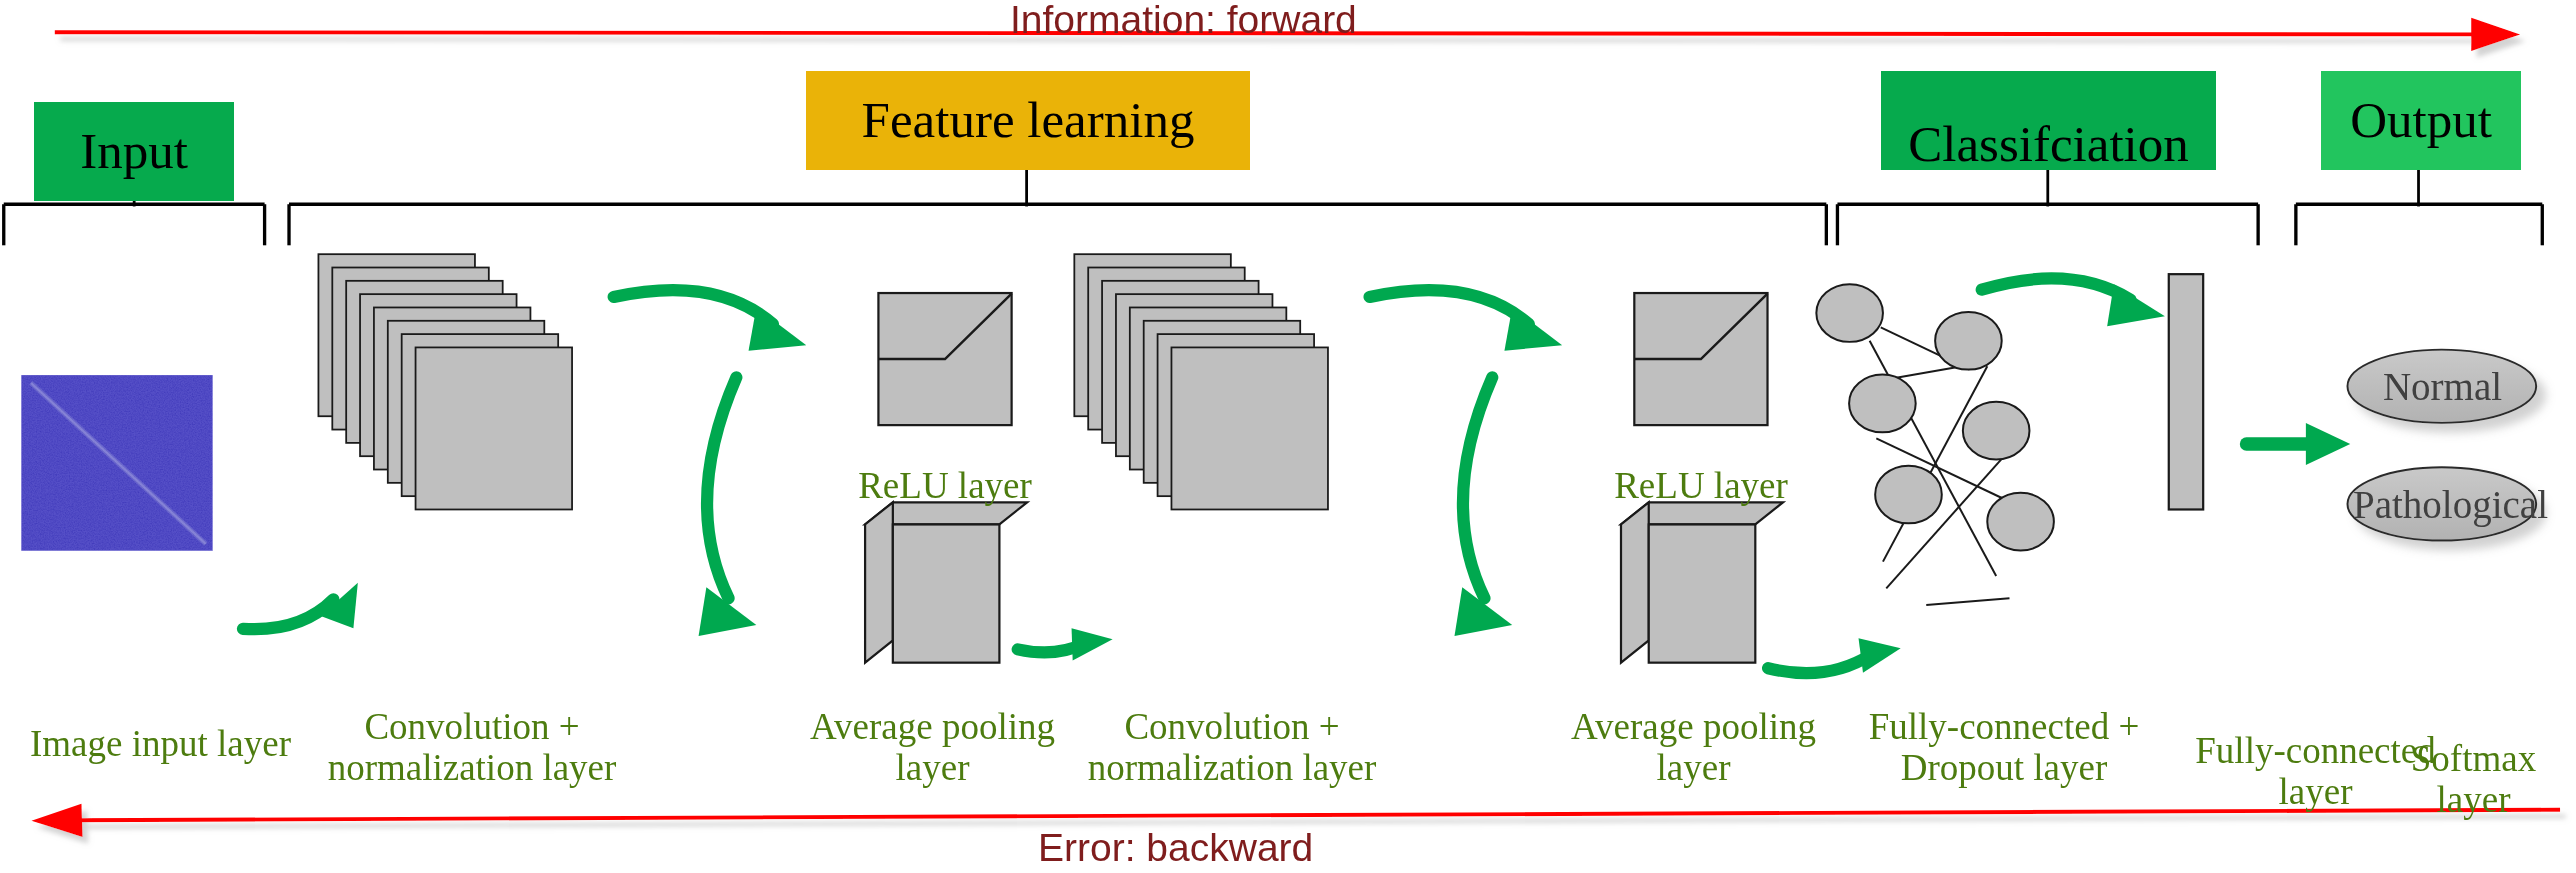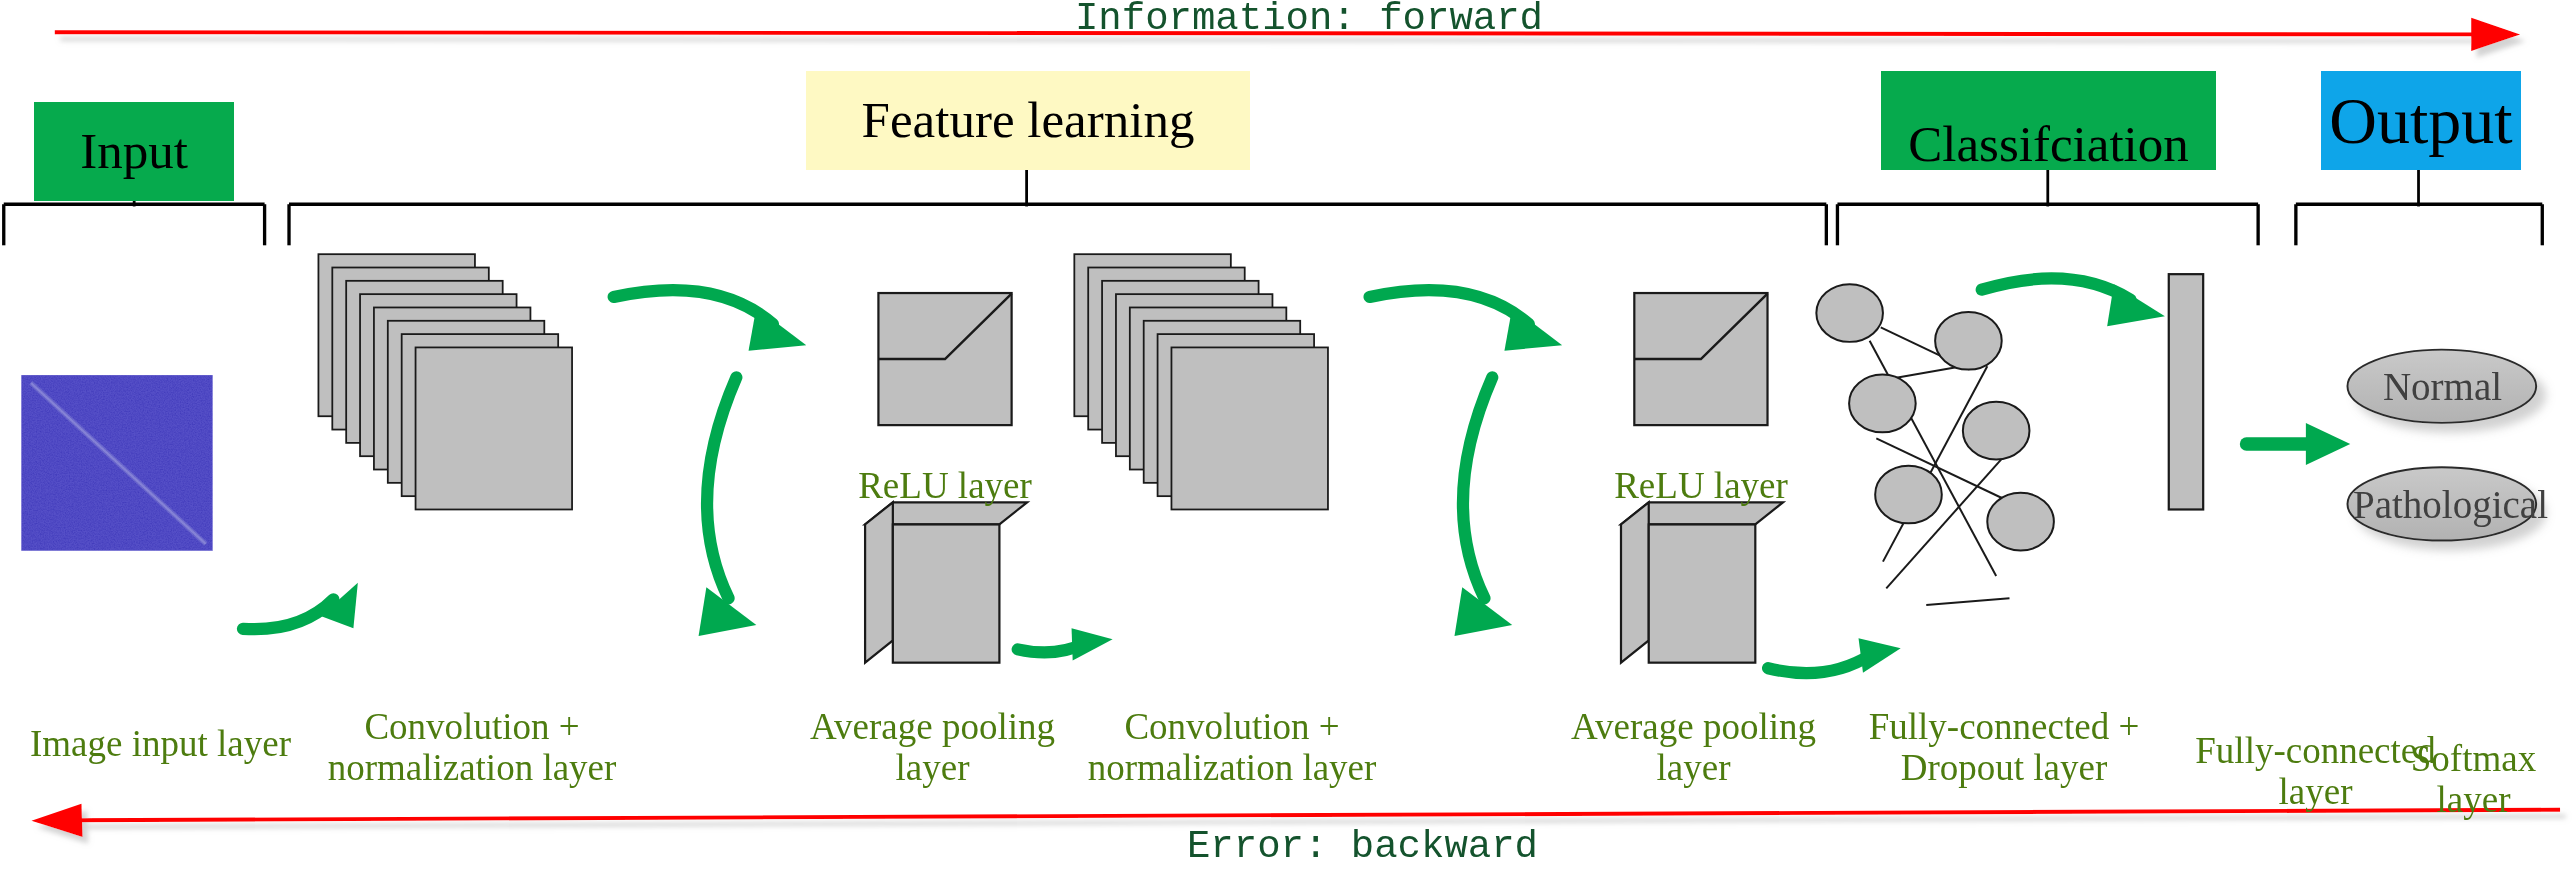--- a/index.html
+++ b/index.html
@@ -11,22 +11,22 @@
     position:absolute;display:flex;align-items:center;justify-content:center;
     color:#000;font-family:"Liberation Serif","DejaVu Serif",serif;
     line-height:1;white-space:nowrap;
   }
   .lbl{
     position:absolute;text-align:center;color:#4d7c0f;
     font-family:"Liberation Serif","DejaVu Serif",serif;
     line-height:1.12;white-space:pre-line;
   }
   .redtxt{
-    position:absolute;color:#14532d;text-align:right;white-space:nowrap;
-    font-family:Liberation Mono, monospace;line-height:1;
+    position:absolute;color:#7f1d1d;text-align:left;white-space:nowrap;
+    font-family:Liberation Sans, sans-serif;line-height:1;
   }
   .ovaltxt{
     position:absolute;display:flex;align-items:center;justify-content:center;
     color:#404040;font-family:Liberation Serif, serif;
     white-space:nowrap;line-height:1;text-align:center;
   }
 </style>
 </head>
 <body>
 
@@ -225,29 +225,29 @@
       </g>
     </g>
   </svg>
 
   <div class="hdr" style="left:34px;top:132px;width:0;height:0;"></div>
 
   <div class="hdr" style="left:34px;top:71px;width:200px;height:99px;background:#06AA4D;font-size:51px;margin-top:31px;">
     <span>Input</span>
   </div>
 
-  <div class="hdr" style="left:806px;top:71px;width:444px;height:99px;background:#fef9c3;font-size:51px;">
+  <div class="hdr" style="left:806px;top:71px;width:444px;height:99px;background:#eab308;font-size:51px;">
     <span>Feature learning</span>
   </div>
 
   <div class="hdr" style="left:1881px;top:71px;width:335px;height:99px;background:#06AA4D;font-size:51px;align-items:flex-end;">
     <span>Classifciation</span>
   </div>
 
-  <div class="hdr" style="left:2321px;top:71px;width:200px;height:99px;background:#0ea5e9;font-size:66px;">
+  <div class="hdr" style="left:2321px;top:71px;width:200px;height:99px;background:#22c55e;font-size:51px;">
     <span>Output</span>
   </div>
 
   <div class="redtxt" style="left:1010px;top:0px;width:533px;font-size:39px;">
     <span>Information: forward</span>
   </div>
 
   <div class="redtxt" style="left:1038px;top:828px;width:500px;font-size:39px;">
     <span>Error: backward</span>
   </div>

